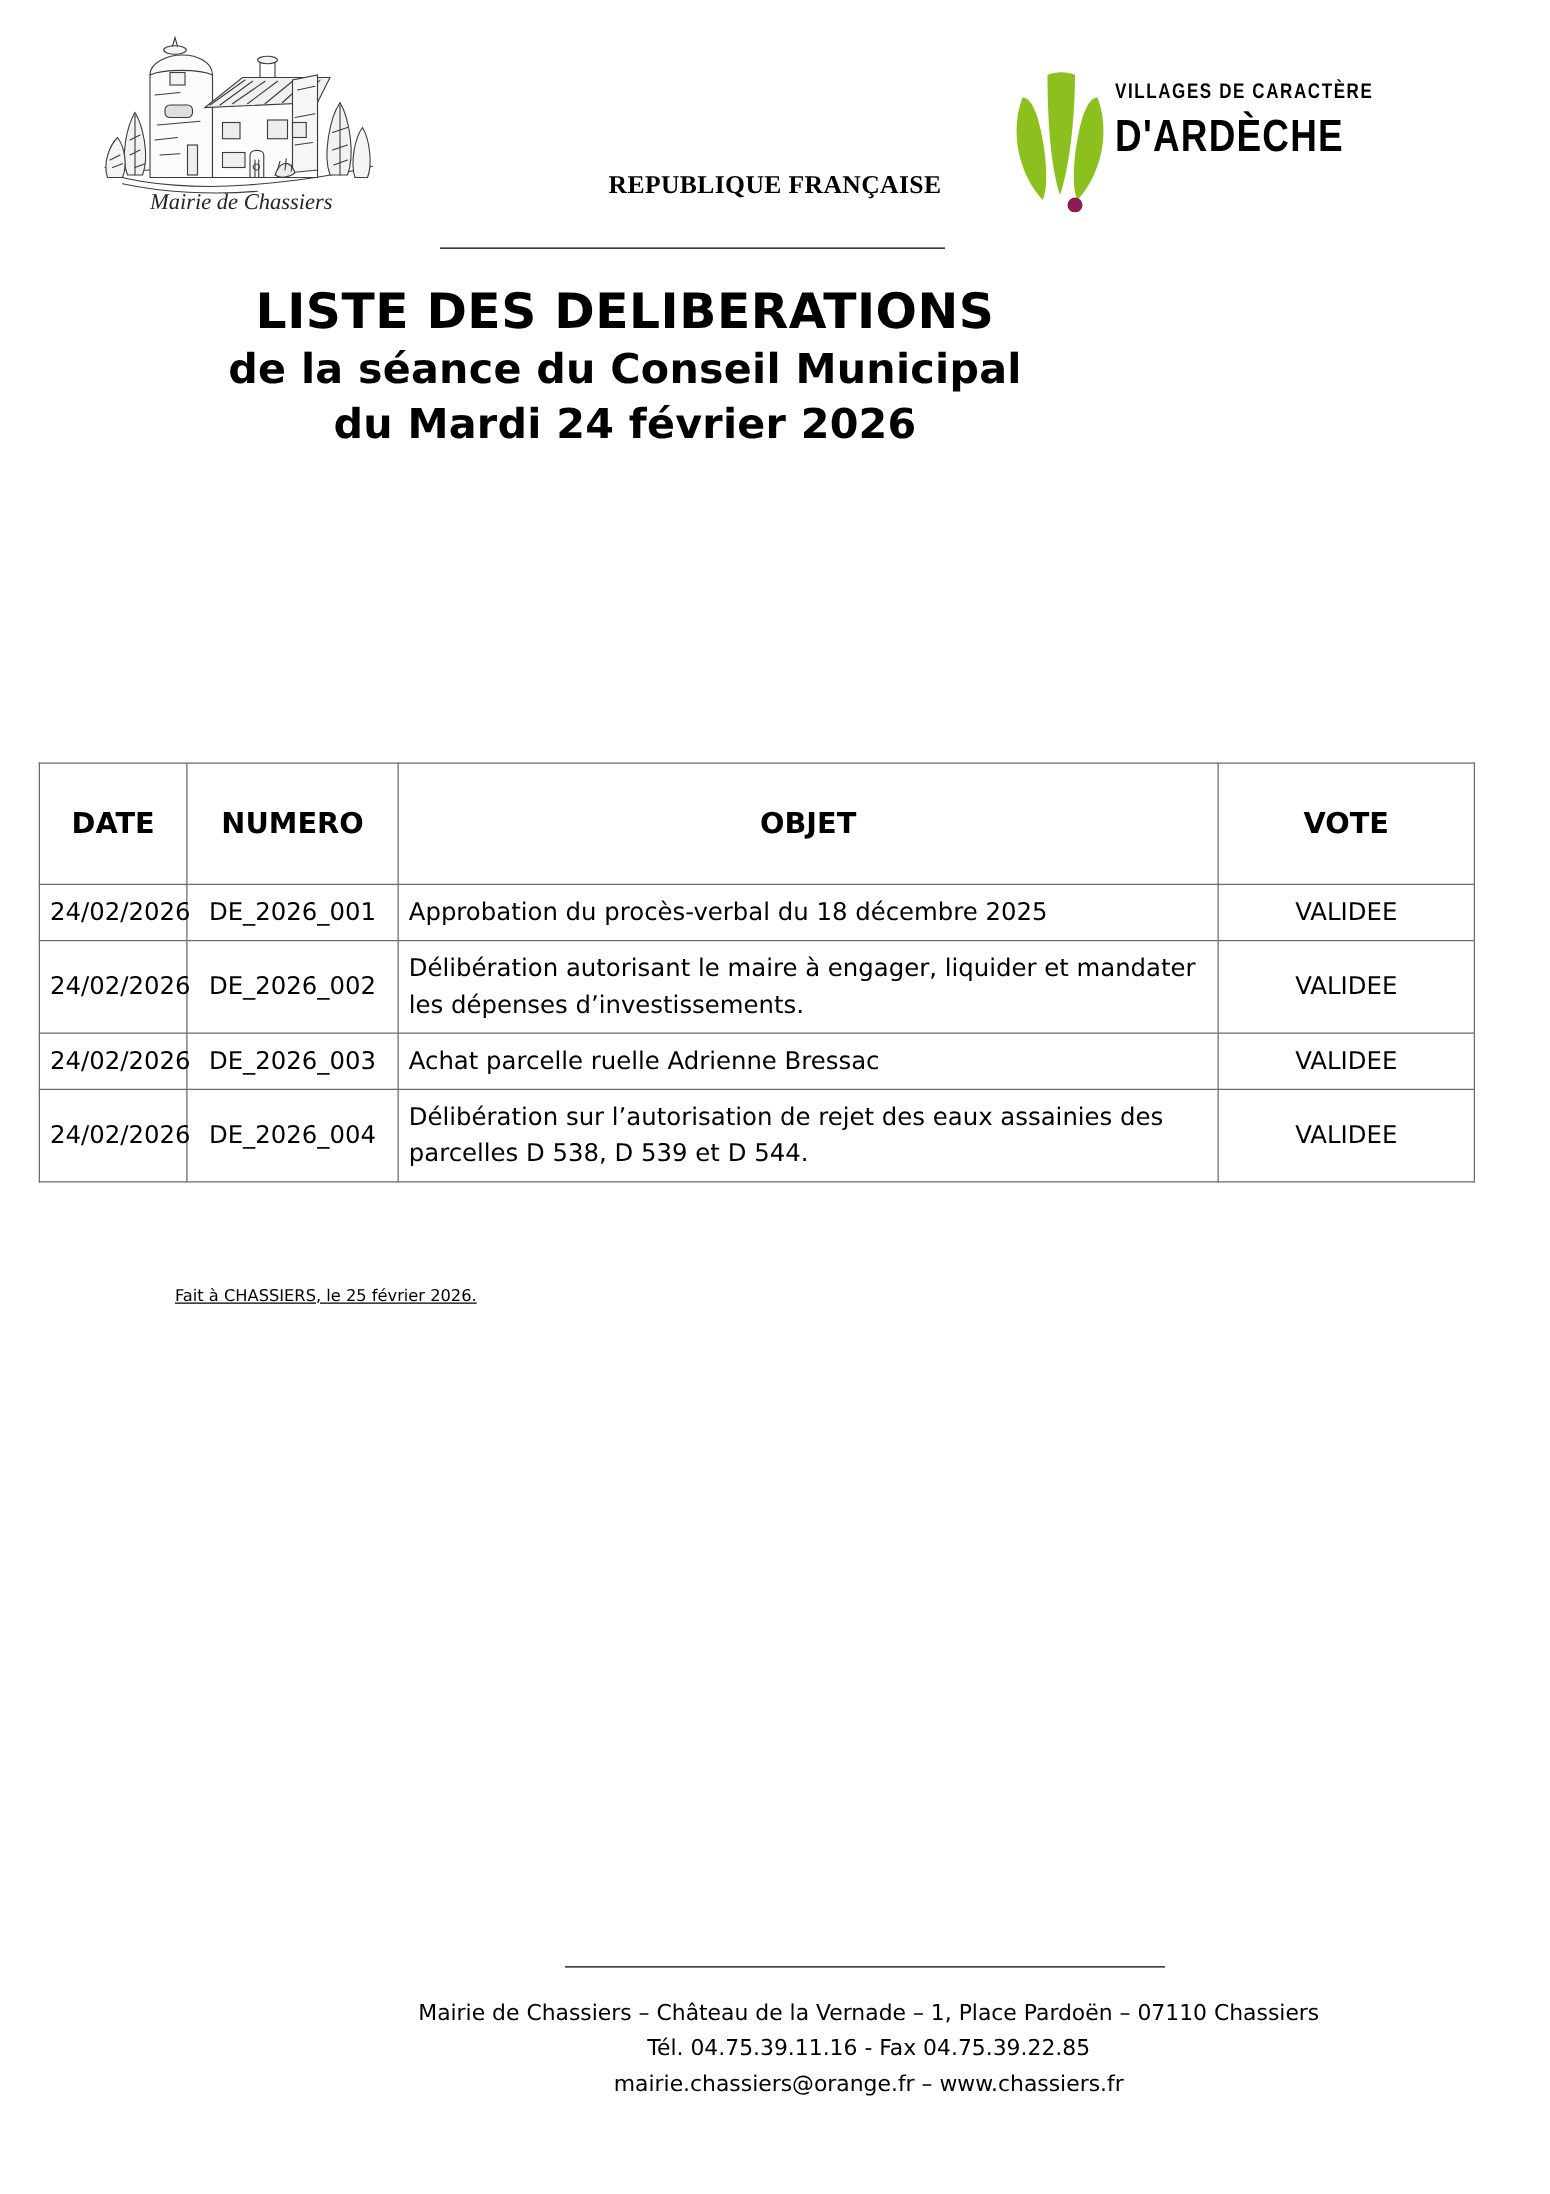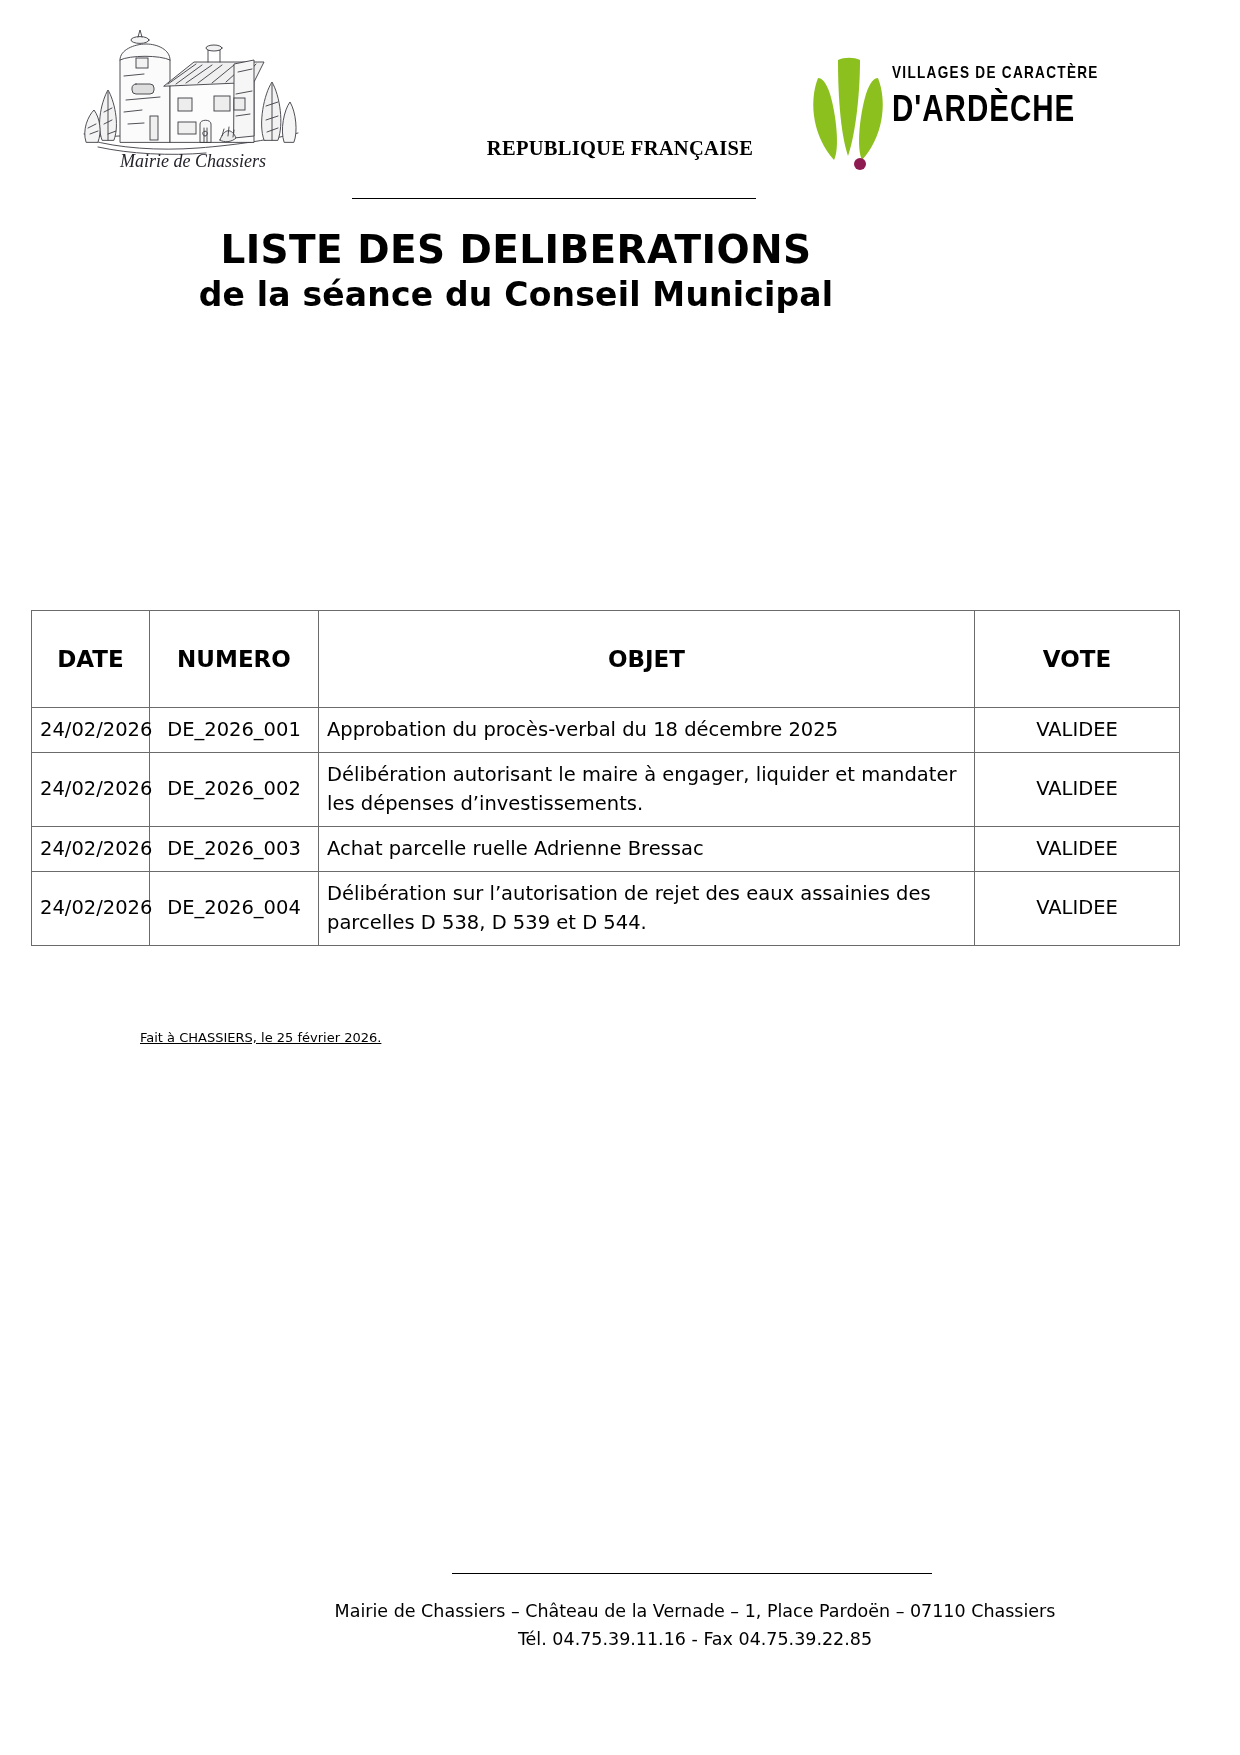--- a/index.html
+++ b/index.html
@@ -100,21 +100,21 @@
     left: 352px;
     top: 198px;
     width: 404px;
     height: 0;
     border-top: 1.4px solid #000;
   }
 
   
   .title-block {
     position: absolute;
-    left: 16px;
+    left: 0;
     top: 228px;
     width: 1000px;
     text-align: center;
     font-family: "DejaVu Sans", sans-serif;
   }
   .title-line1 {
     font-size: 39px;
     font-weight: bold;
     letter-spacing: 0.4px;
     line-height: 1.14;
@@ -315,20 +315,21 @@
         <div class="vdc-line2">D'ARDÈCHE</div>
       </div>
     </div>
 
     <div class="header-rule"></div>
   </div>
 
   <div class="title-block">
     <div class="title-line1">LISTE DES DELIBERATIONS</div>
     <div class="title-line2">de la séance du Conseil Municipal</div>
+    <div class="title-line3">du Mardi 24 février 2026</div>
   </div>
 
   <div class="table-wrap">
     <table class="delibs">
       <colgroup>
         <col class="col-date">
         <col class="col-num">
         <col class="col-objet">
         <col class="col-vote">
       </colgroup>
@@ -384,16 +385,17 @@
   </div>
 
   <div class="footer">
 
 
     <div class="footer-rule"></div>
 
     <div class="footer-text">
       <div>Mairie de Chassiers – Château de la Vernade – 1, Place Pardoën – 07110 Chassiers</div>
       <div>Tél. 04.75.39.11.16 - Fax 04.75.39.22.85</div>
+      <div>mairie.chassiers@orange.fr – www.chassiers.fr</div>
     </div>
   </div>
 
 </div>
 
 </body></html>

